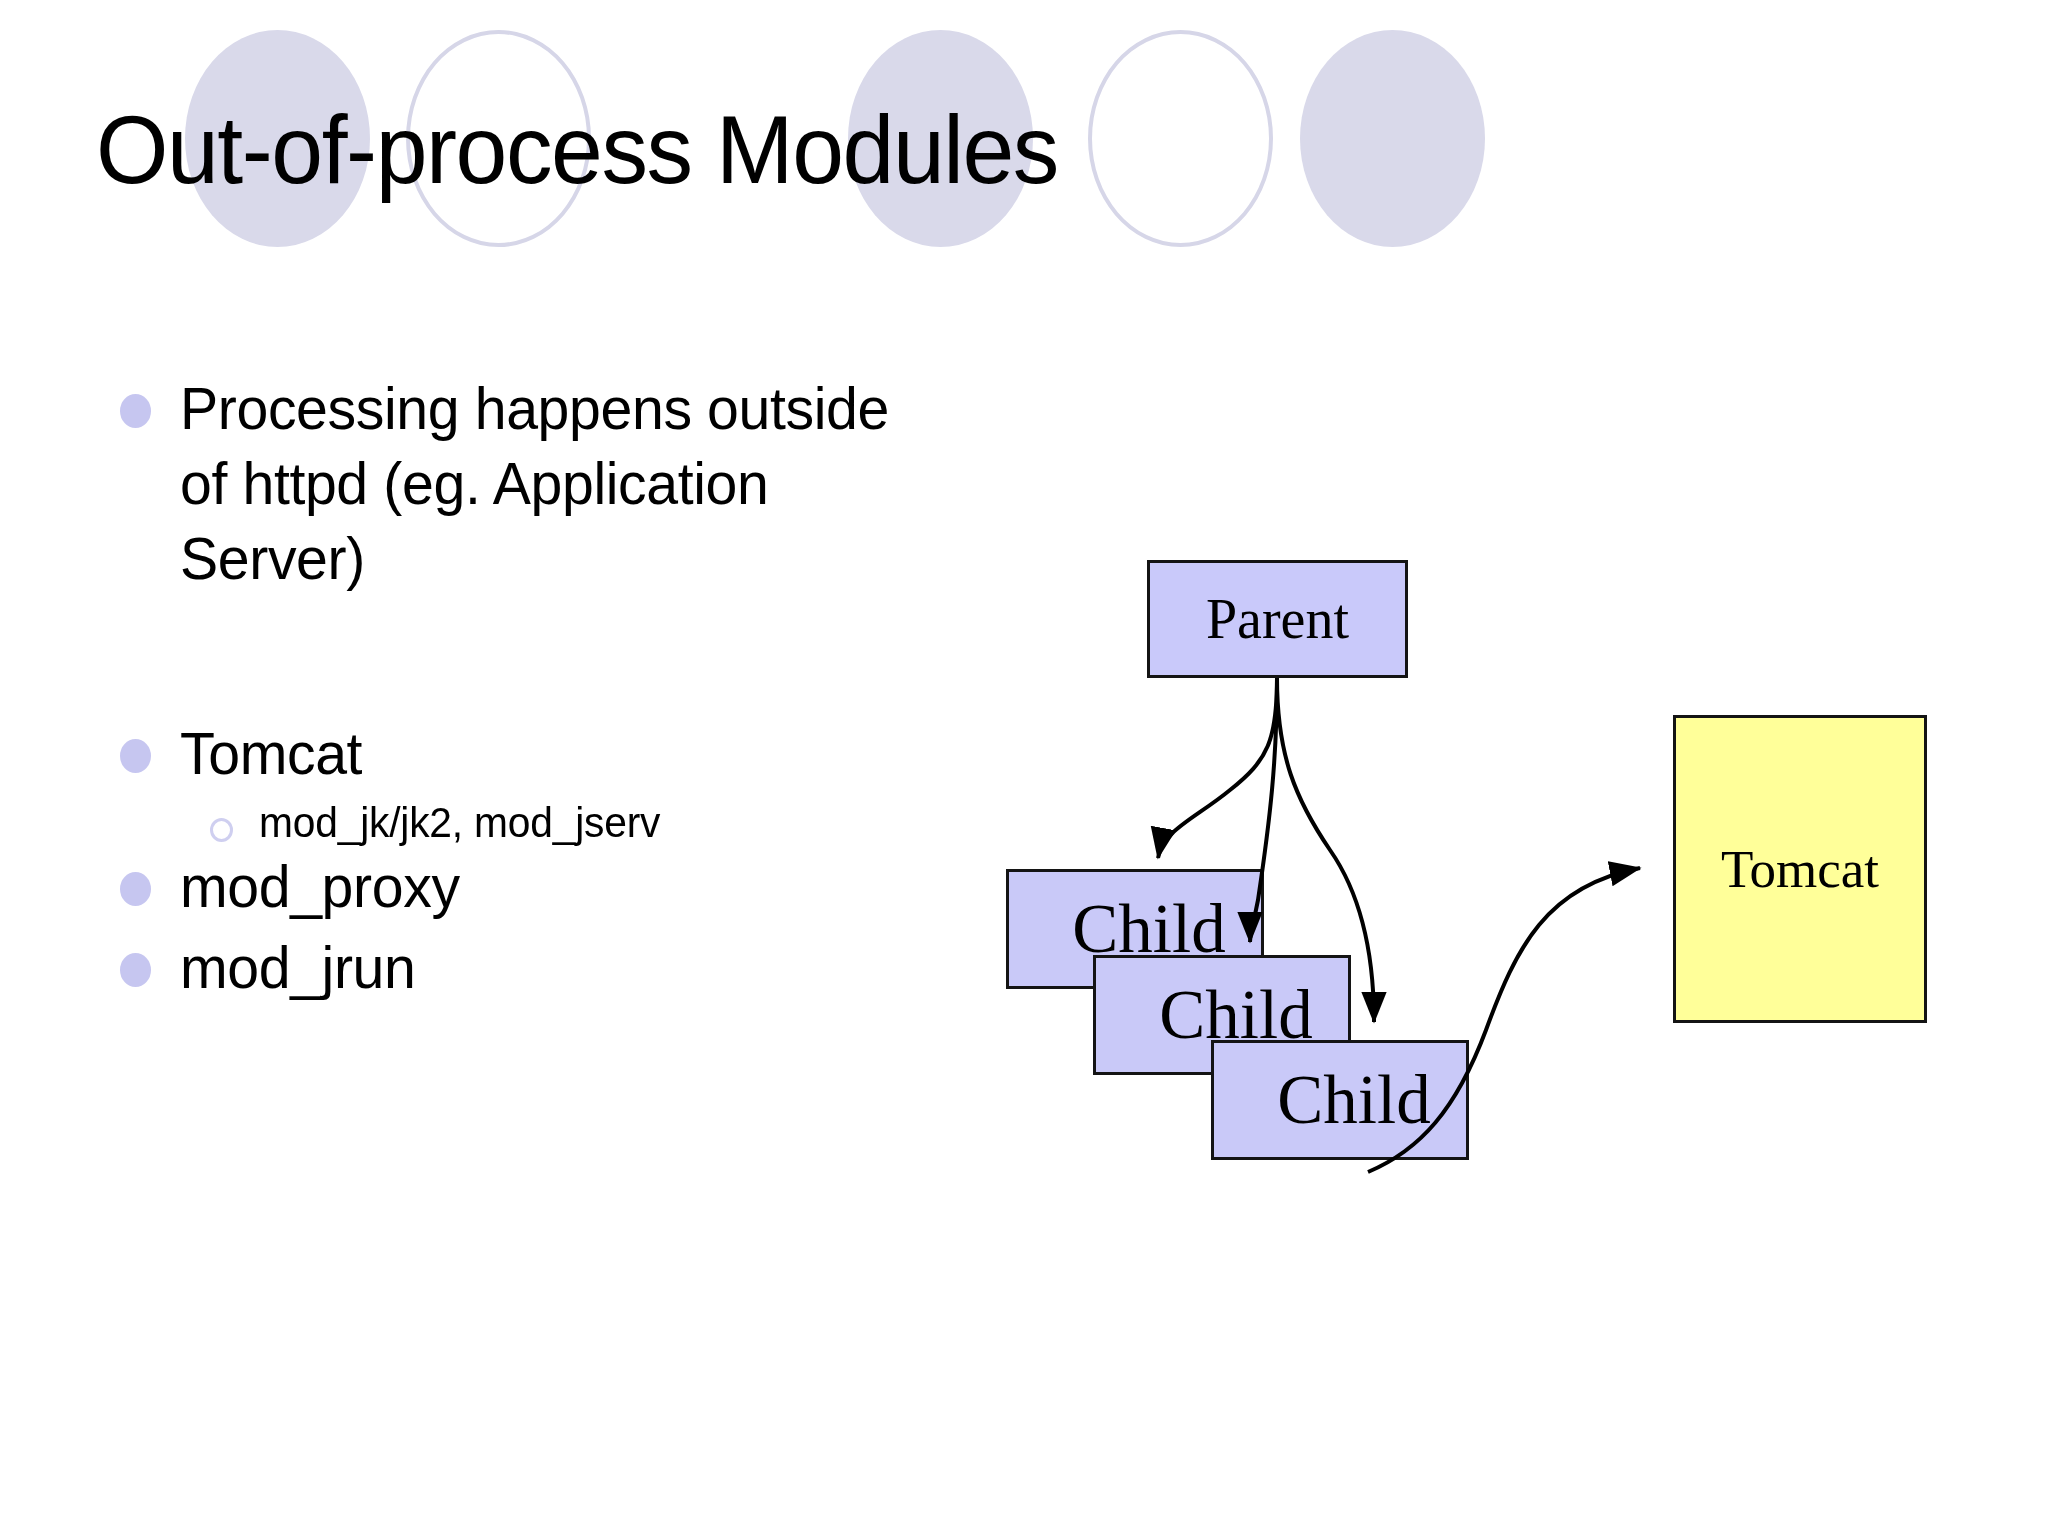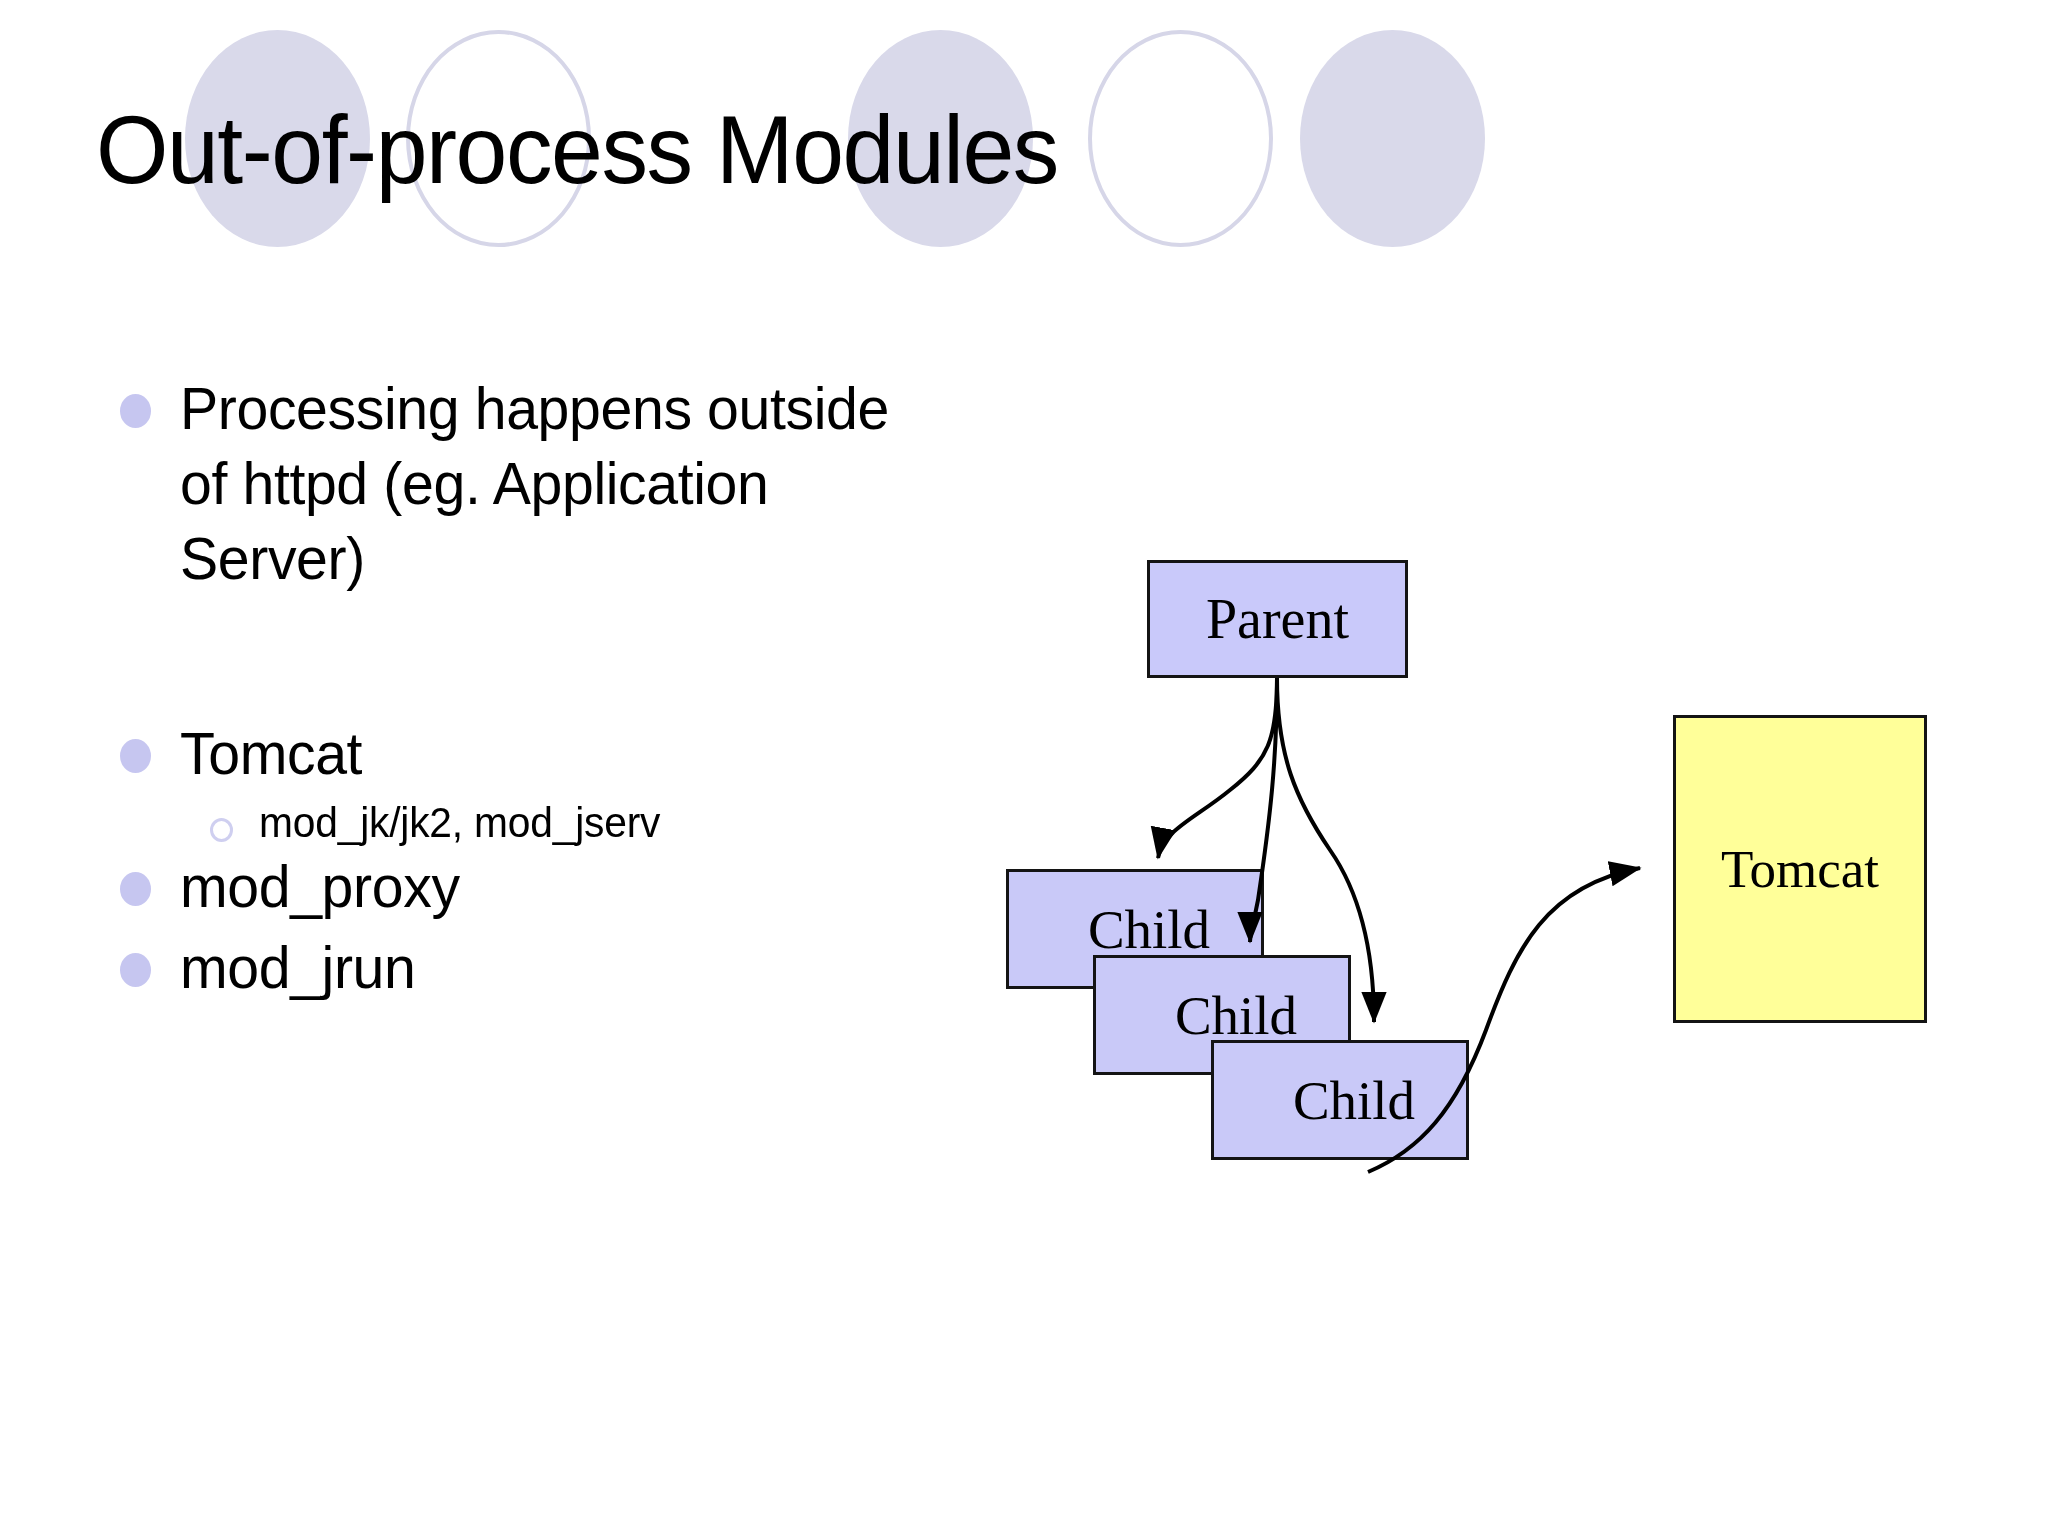--- a/index.html
+++ b/index.html
@@ -116,21 +116,21 @@
   }
   .node-parent {
     background: #c9c9fa;
     left: 1147px; top: 560px;
     width: 261px; height: 118px;
     font-size: 56px;
     z-index: 4;
   }
   .node-child {
     background: #c9c9f8;
-    font-size: 55px;
+    font-size: 69px;
   }
   .child-1 { left: 1006px; top: 869px;  width: 258px; height: 120px; z-index: 5; }
   .child-2 { left: 1093px; top: 955px;  width: 258px; height: 120px; z-index: 7; }
   .child-3 { left: 1211px; top: 1040px; width: 258px; height: 120px; z-index: 9; }
   .child-1 .node-label { transform: translateX(14px); }
   .child-2 .node-label { transform: translateX(14px); }
   .child-3 .node-label { transform: translateX(14px); }
   .node-tomcat {
     background: #ffff99;
     left: 1673px; top: 715px;

